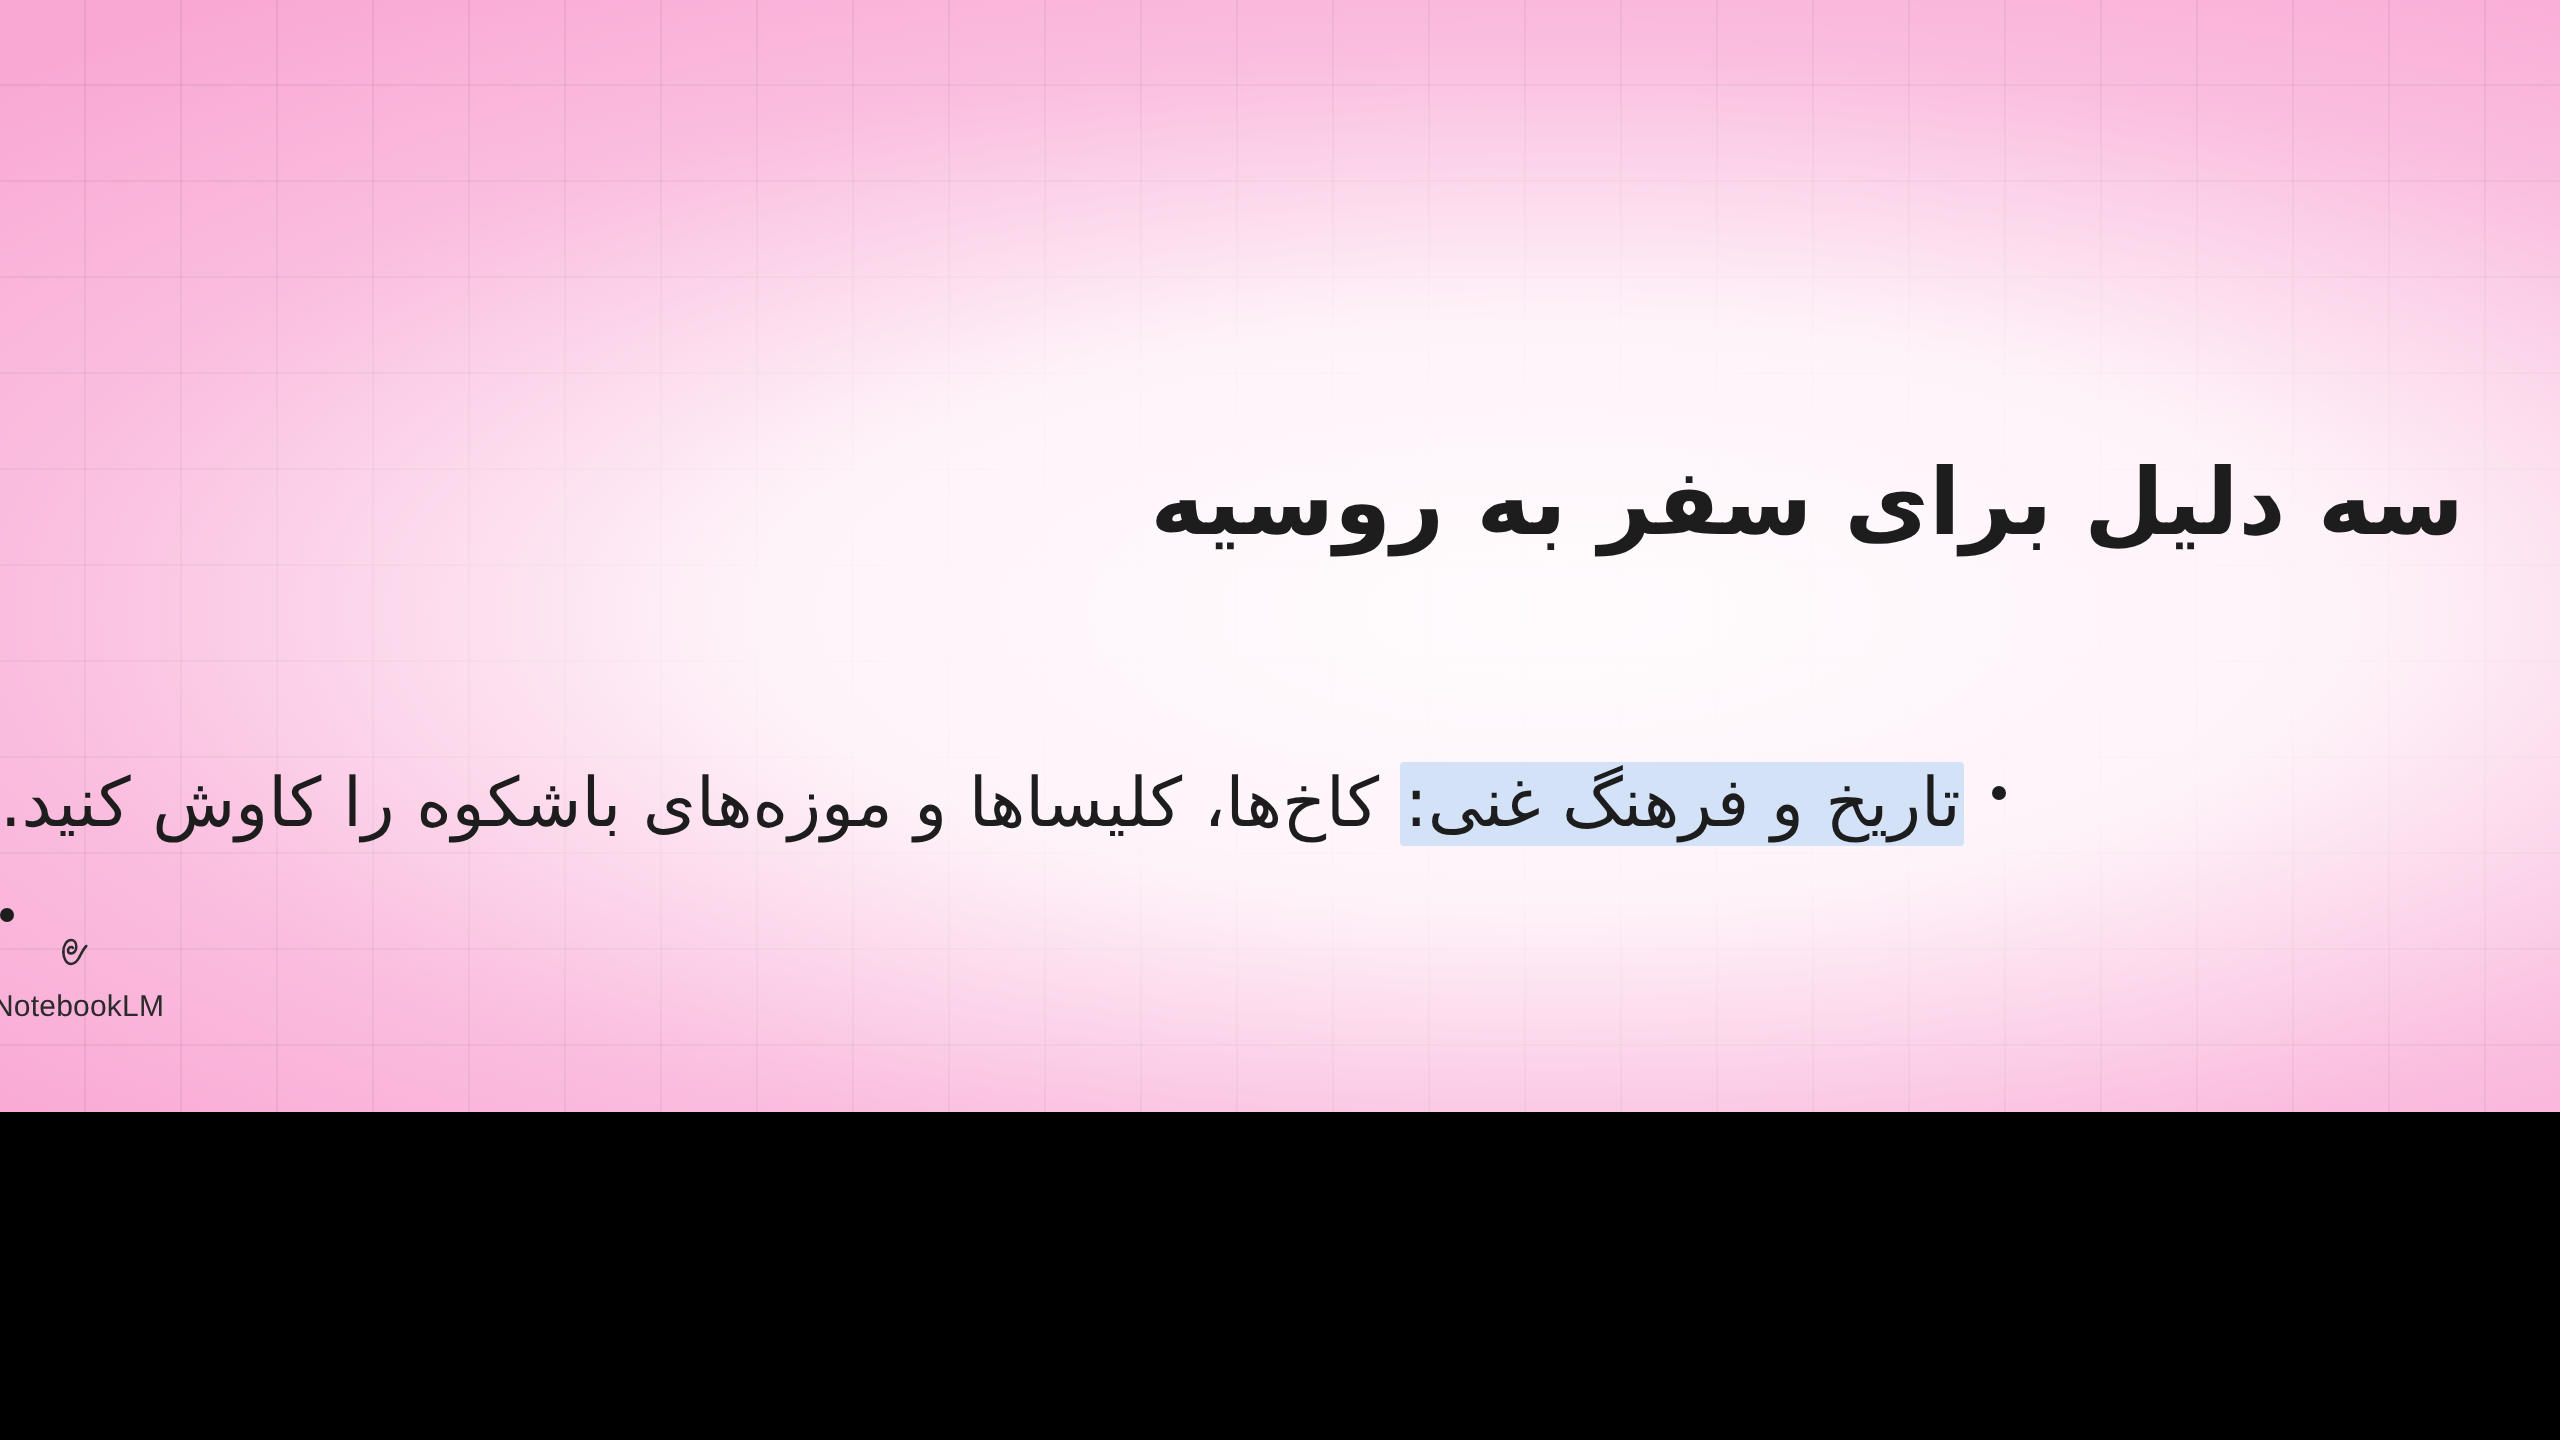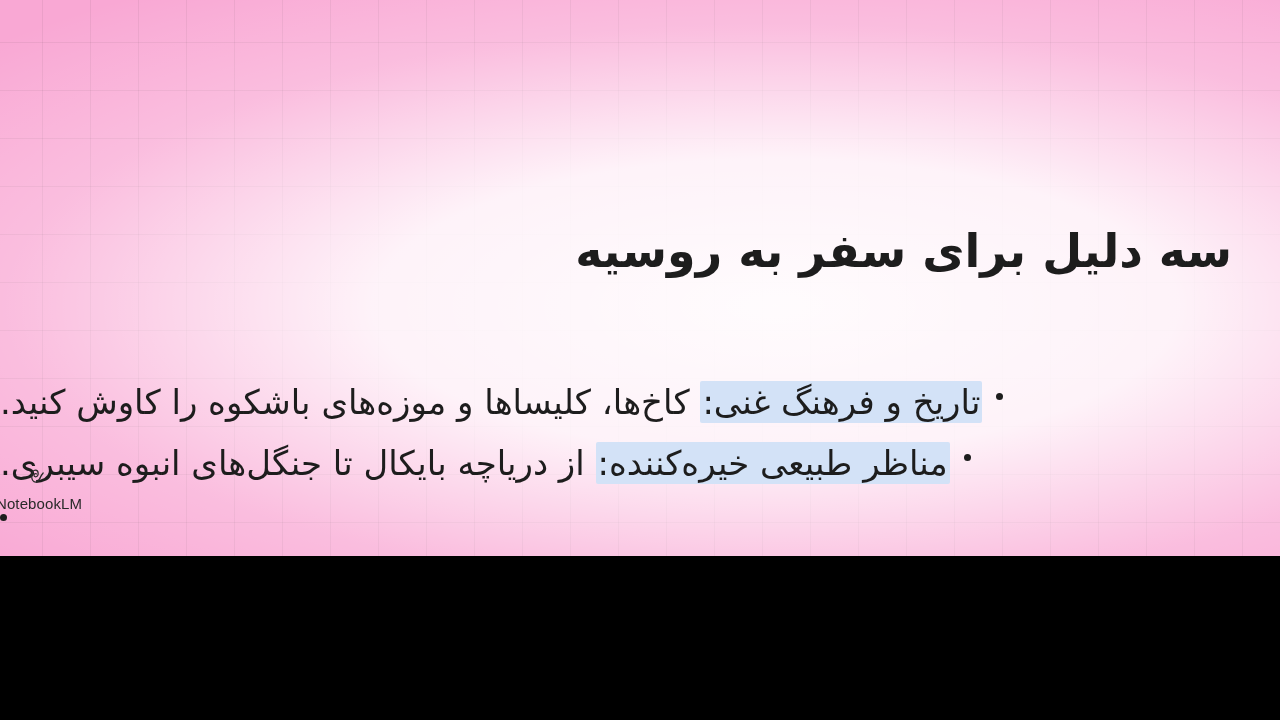--- a/index.html
+++ b/index.html
@@ -120,24 +120,20 @@
 
     <div class="title">سه دلیل برای سفر به روسیه</div>
 
     <div class="bullets">
 
       <div class="bullet-row">
         <span class="bullet-dot"></span>
         <span class="bullet-text"><span class="hl">تاریخ و فرهنگ غنی:</span><span> کاخ‌ها، کلیساها و موزه‌های باشکوه را کاوش کنید.</span></span>
       </div>
 
-      <div class="bullet-row">
-        <span class="bullet-dot"></span>
-        <span class="bullet-text"><span class="hl">مناظر طبیعی خیره‌کننده:</span><span> از دریاچه بایکال تا جنگل‌های انبوه سیبری.</span></span>
-      </div>
 
       <div class="bullet-row">
         <span class="bullet-dot"></span>
       </div>
 
     </div>
 
     <div class="footer">
       <span>
         <svg class="footer-logo" viewBox="0 0 24 24" fill="none" aria-hidden="true">

